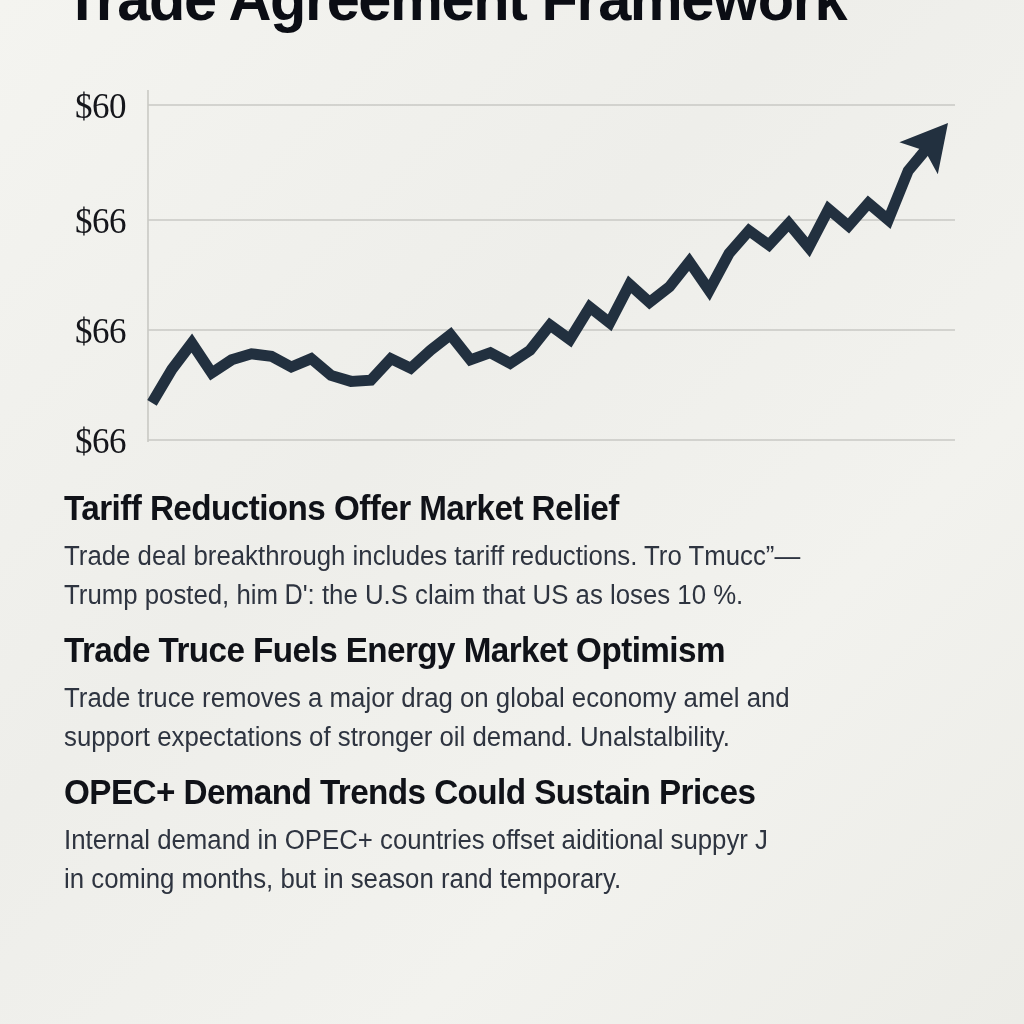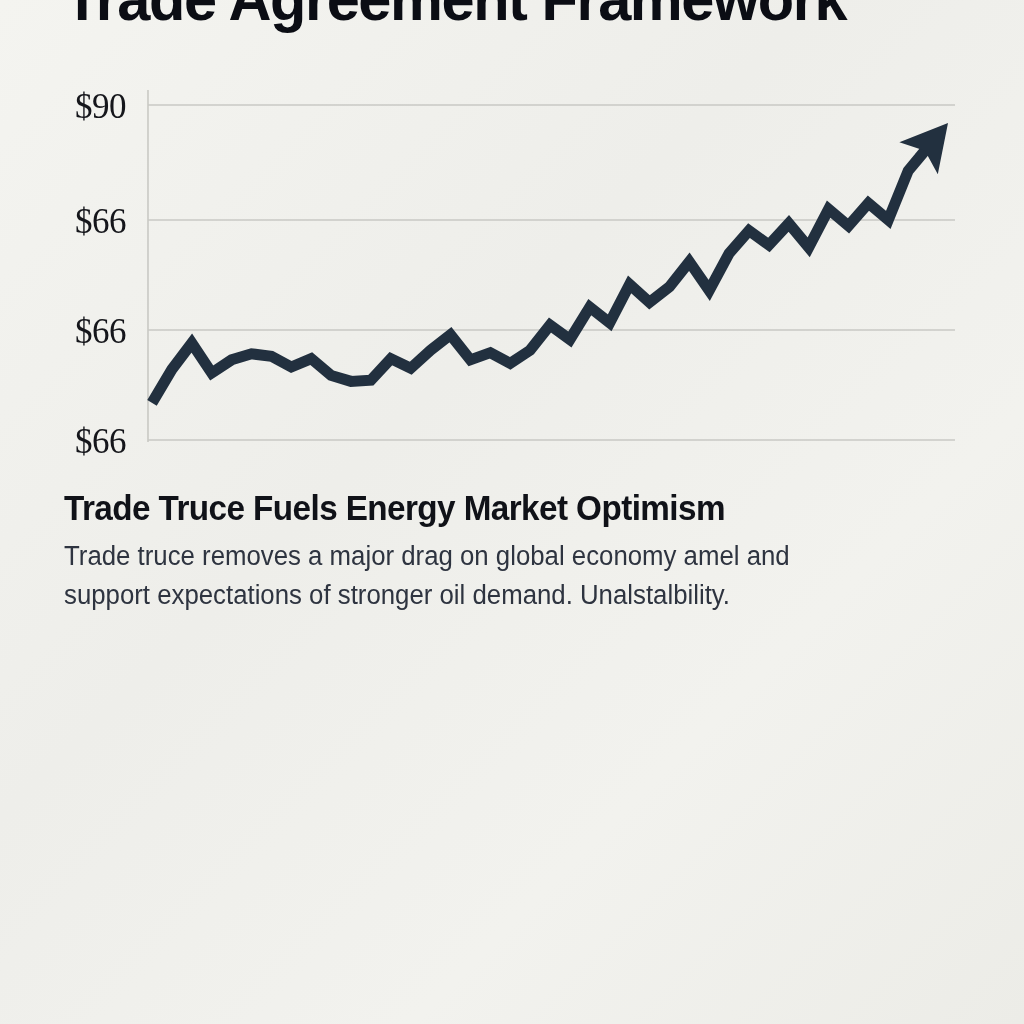--- a/index.html
+++ b/index.html
@@ -116,33 +116,47 @@
         <line x1="148" y1="260" x2="955" y2="260" stroke="#c9c9c4" stroke-width="1.4"></line>
         <line x1="148" y1="370" x2="955" y2="370" stroke="#c9c9c4" stroke-width="1.4"></line>
       </g>
       <line x1="148" y1="20" x2="148" y2="372" stroke="#c9c9c4" stroke-width="1.6"></line>
       <polyline id="chart-line" fill="none" stroke="#22303f" stroke-width="11" stroke-linejoin="miter" stroke-linecap="butt" points="152,332.910714285714 171.9,299.4107142857138 191.8,273.0892857142853 211.7,302.99999999999966 231.60000000000002,289.83928571428544 251.5,283.8571428571429 271.4,286.24999999999955 291.29999999999995,297.0178571428571 311.20000000000005,288.6428571428571 331.1,305.39285714285717 351,311.3749999999997 370.9,310.1785714285714 390.79999999999995,288.6428571428571 410.7,298.21428571428544 430.59999999999997,280.26785714285705 450.5,264.7142857142853 470.40000000000003,289.83928571428544 490.3,282.66071428571456 510.2,293.4285714285713 530.0999999999999,280.26785714285705 550,255.14285714285694 569.9000000000001,269.4999999999995 589.8,237.1964285714285 609.7,252.75000000000026 629.5999999999999,214.4642857142859 649.5,232.4107142857143 669.4,216.85714285714258 689.3000000000001,191.73214285714243 709.1999999999999,220.4464285714284 729.1,183.3571428571424 749,160.62499999999977 768.9,174.98214285714235 788.8000000000001,153.44642857142807 808.6999999999999,177.37499999999986 828.6,139.08928571428552 848.5,155.83928571428558 868.4,133.107142857143 888.3000000000001,149.85714285714224 908.1999999999999,100.80357142857116 928.1,76.87499999999937 918.5868393216954,88.31401230162174"></polyline>
       <polygon id="chart-arrow" fill="#22303f" points="948,52.94642857142844 937.8083522185395,104.29942571374382 924.9810046865442,80.62540714288407 899.3653264248512,72.32859888949967"></polygon>
     </svg>
   </div>
 
   <div class="ylabels">
-    <div class="ytick" style="top: 17px;">$90</div>
+    <div class="ytick" style="top: 17px;">$60</div>
     <div class="ytick" style="top: 132px;">$66</div>
     <div class="ytick" style="top: 242px;">$66</div>
     <div class="ytick" style="top: 352px;">$66</div>
   </div>
 
   <div class="sections">
 
+    <div class="section">
+      <h2 class="sec-head">Tariff Reductions Offer Market Relief</h2>
+      <p class="sec-body">
+        <span class="ln">Trade deal breakthrough includes tariff reductions. Tro Tmucc”—</span>
+        <span class="ln">Trump posted, him Ꭰ': the U.S claim that US as loses 10 %.</span>
+      </p>
+    </div>
 
     <div class="section">
       <h2 class="sec-head">Trade Truce Fuels Energy Market Optimism</h2>
       <p class="sec-body">
         <span class="ln">Trade truce removes a major drag on global economy amel and</span>
         <span class="ln">support expectations of stronger oil demand. Unalstalbility.</span>
       </p>
     </div>
 
+    <div class="section">
+      <h2 class="sec-head">OPEC+ Demand Trends Could Sustain Prices</h2>
+      <p class="sec-body">
+        <span class="ln">Internal demand in OPEC+ countries offset aiditional suppyr Ј</span>
+        <span class="ln">in coming months, but in season rand temporary.</span>
+      </p>
+    </div>
 
 
   </div>
 </div>
 
 </body></html>

